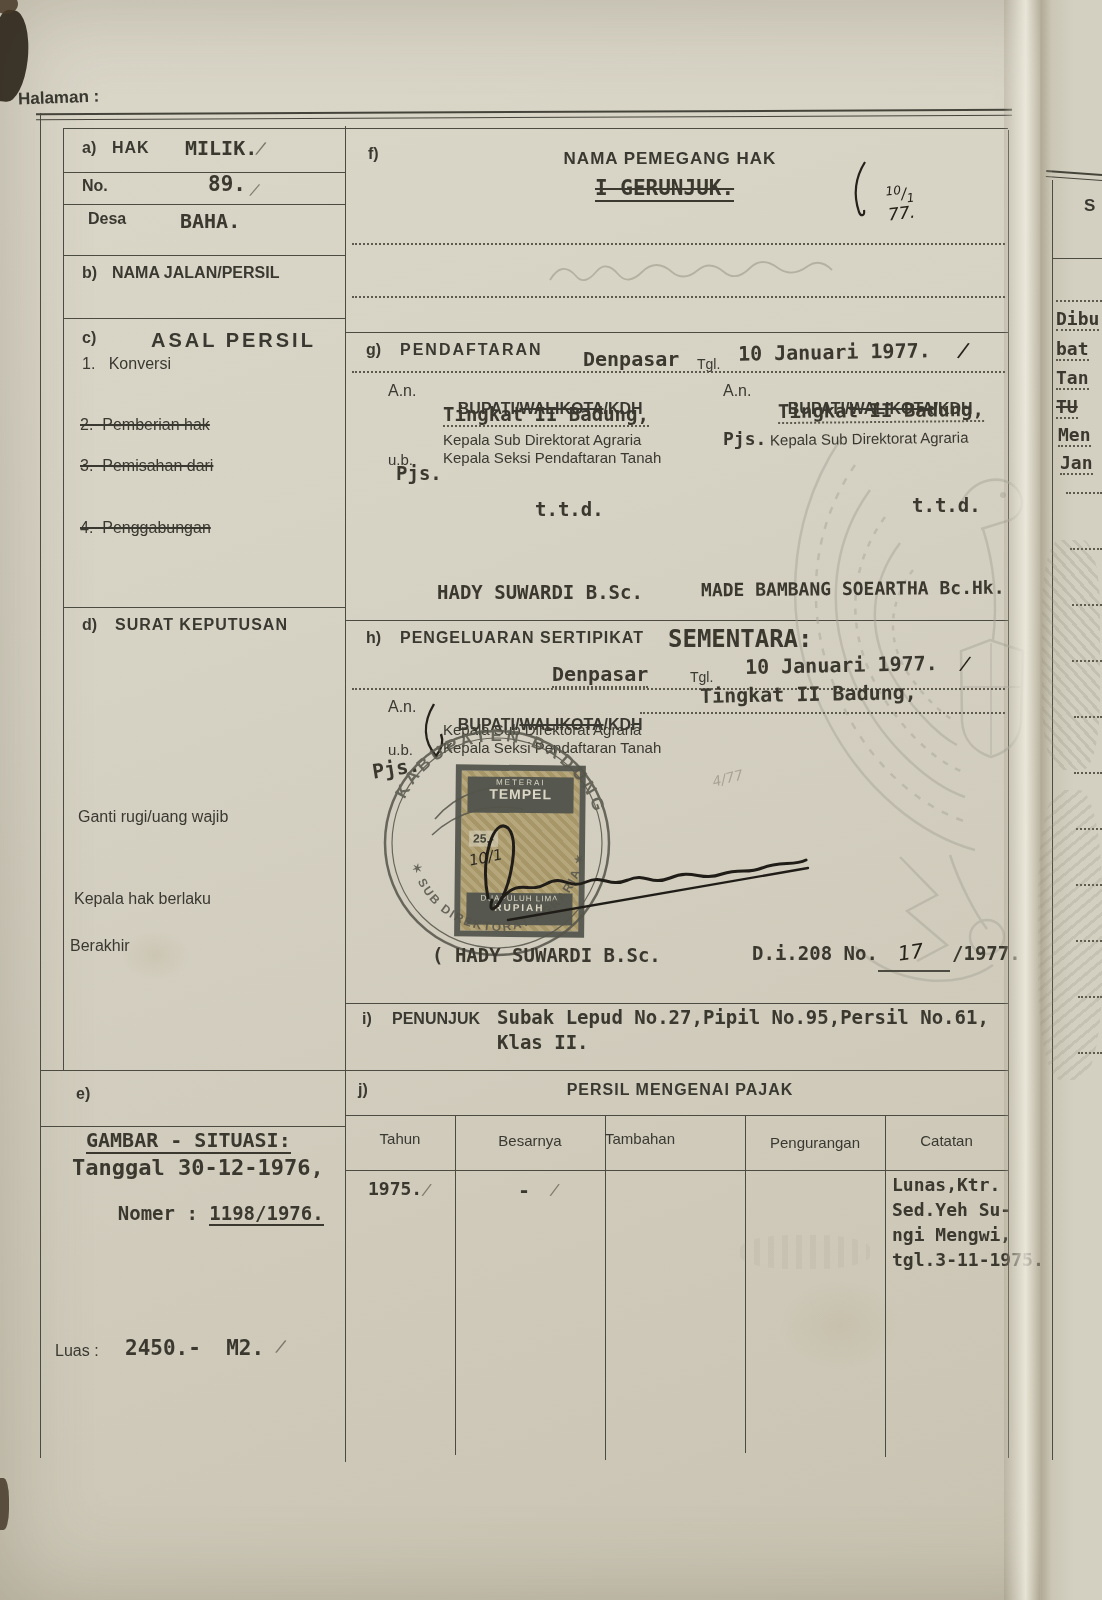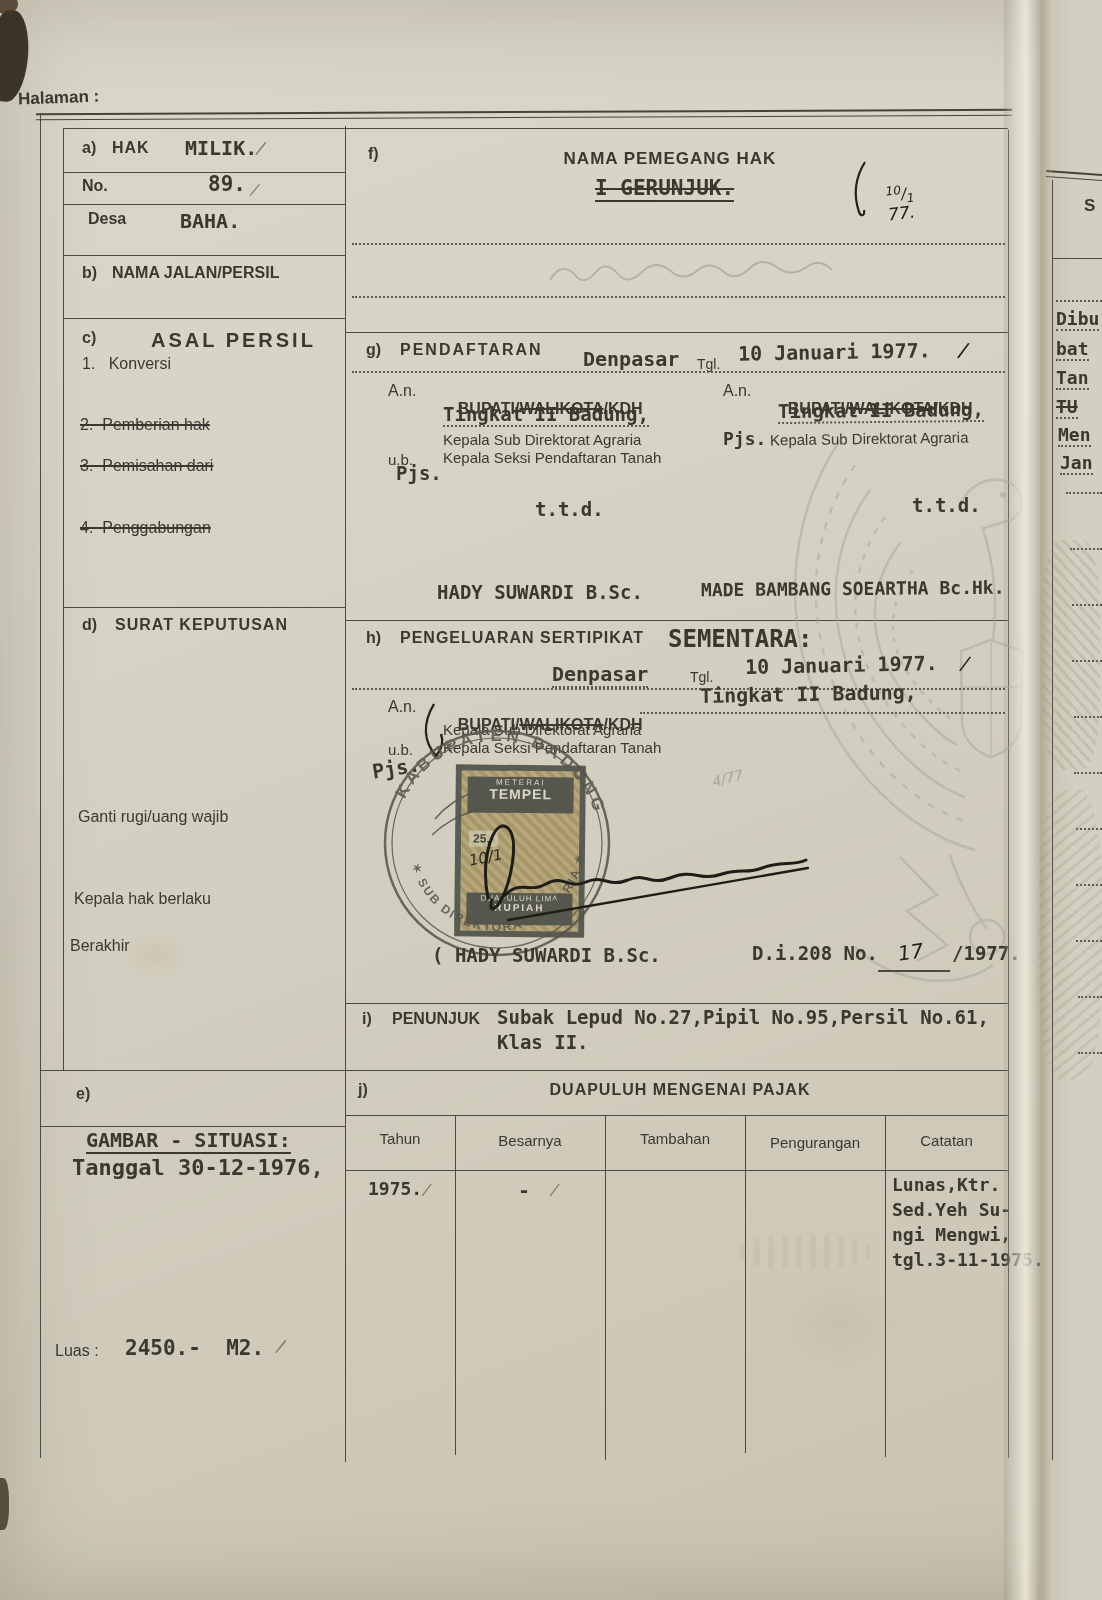--- a/index.html
+++ b/index.html
@@ -130,20 +130,23 @@
   <div class="p b" style="left:82px;top:616px;font-size:16px;">d)</div>
   <div class="p b" style="left:115px;top:616px;font-size:16px;letter-spacing:1px;">SURAT KEPUTUSAN</div>
   <div class="p" style="left:78px;top:808px;font-size:16px;">Ganti rugi/uang wajib</div>
   <div class="p" style="left:74px;top:890px;font-size:16px;">Kepala hak berlaku</div>
   <div class="p" style="left:70px;top:937px;font-size:16px;">Berakhir</div>
 
   <div class="p b" style="left:76px;top:1085px;font-size:16px;">e)</div>
 
   <div class="t u" style="left:86px;top:1128px;font-size:20px;">GAMBAR - SITUASI:</div>
   <div class="t" style="left:72px;top:1155px;font-size:22px;">Tanggal 30-12-1976,</div>
+  <div class="t" style="left:72px;top:1180px;font-size:19px;">
+    <span>Nomer : </span><span class="u">1198/1976.</span>
+  </div>
   <div class="p" style="left:55px;top:1342px;font-size:16px;">Luas :</div>
   <div class="t" style="left:125px;top:1336px;font-size:21px;">2450.-  M2.</div>
   <div class="hw" style="left:278px;top:1336px;font-size:17px;color:#7b766a;transform:rotate(12deg);">/</div>
 
   <div class="p b" style="left:368px;top:145px;font-size:16px;">f)</div>
   <div class="p b" style="left:500px;top:149px;width:340px;text-align:center;font-size:17px;letter-spacing:1px;">NAMA PEMEGANG HAK</div>
   <div class="t struck u" style="left:595px;top:176px;font-size:21px;">I GERUNJUK.</div>
   <div class="hw" style="left:868px;top:168px;font-size:15px;transform:rotate(-6deg);">
     <span style="position:relative;top:-5px;font-size:12px;">10</span>/<span style="position:relative;top:4px;font-size:12px;">1</span>
     <span style="font-size:17px;">77.</span>
@@ -256,24 +259,24 @@
   <div class="hl" style="left:878px;top:970px;width:72px;border-top-width:2px;"></div>
   <div class="hw" style="left:898px;top:940px;font-size:20px;transform:rotate(-8deg);">17</div>
   <div class="t" style="left:952px;top:942px;font-size:19px;">/1977.</div>
 
   <div class="p b" style="left:362px;top:1010px;font-size:16px;">i)</div>
   <div class="p b" style="left:392px;top:1010px;font-size:16px;">PENUNJUK</div>
   <div class="t" style="left:497px;top:1005px;font-size:19px;line-height:25px;">Subak Lepud No.27,Pipil No.95,Persil No.61,
 Klas II.</div>
 
   <div class="p b" style="left:358px;top:1081px;font-size:16px;">j)</div>
-  <div class="p b" style="left:400px;top:1081px;width:560px;text-align:center;font-size:16px;letter-spacing:1px;">DUAPULUH MENGENAI PAJAK</div>
+  <div class="p b" style="left:400px;top:1081px;width:560px;text-align:center;font-size:16px;letter-spacing:1px;">PERSIL MENGENAI PAJAK</div>
   <div class="p" style="left:345px;top:1130px;width:110px;text-align:center;font-size:15px;">Tahun</div>
   <div class="p" style="left:455px;top:1132px;width:150px;text-align:center;font-size:15px;">Besarnya</div>
-  <div class="p" style="left:605px;top:1130px;width:140px;text-align:center;font-size:15px;">Tambahan</div>
+  <div class="p" style="left:605px;top:1130px;width:140px;text-align:left;font-size:15px;">Tambahan</div>
   <div class="p" style="left:745px;top:1134px;width:140px;text-align:center;font-size:15px;">Pengurangan</div>
   <div class="p" style="left:885px;top:1132px;width:123px;text-align:center;font-size:15px;">Catatan</div>
   <div class="t" style="left:368px;top:1178px;font-size:18px;">1975.</div>
   <div class="hw" style="left:424px;top:1180px;font-size:16px;color:#837d6e;transform:rotate(10deg);">/</div>
   <div class="t" style="left:518px;top:1178px;font-size:20px;">-</div>
   <div class="hw" style="left:552px;top:1180px;font-size:16px;color:#837d6e;transform:rotate(10deg);">/</div>
   <div class="t" style="left:892px;top:1172px;font-size:18px;line-height:25px;">Lunas,Ktr.
 Sed.Yeh Su-
 ngi Mengwi,
 tgl.3-11-1975.</div>

